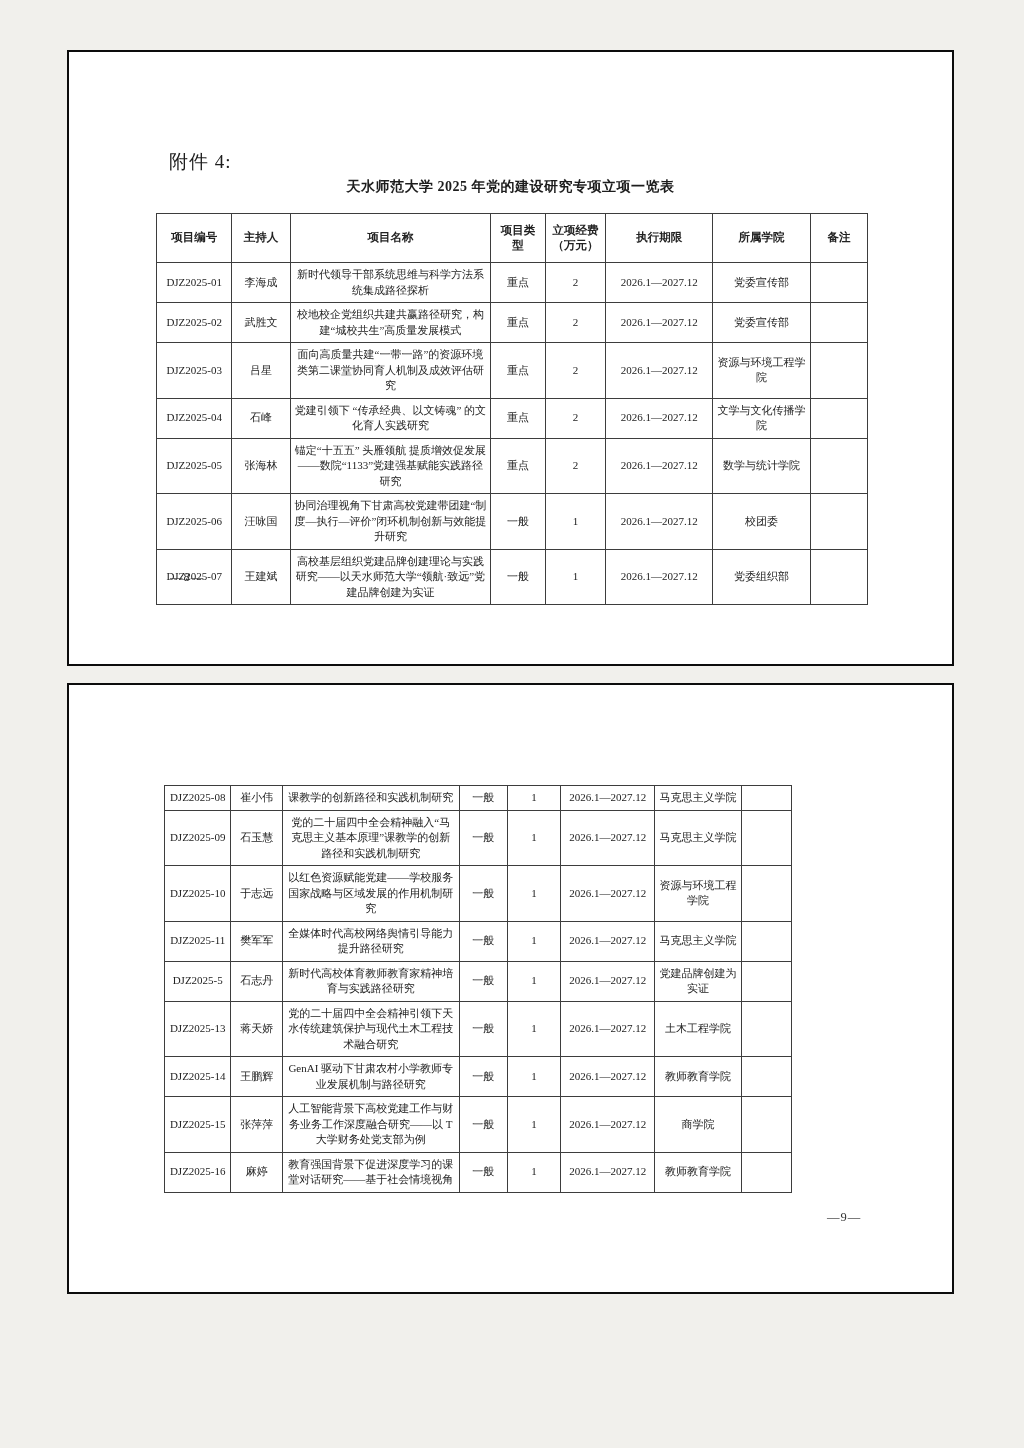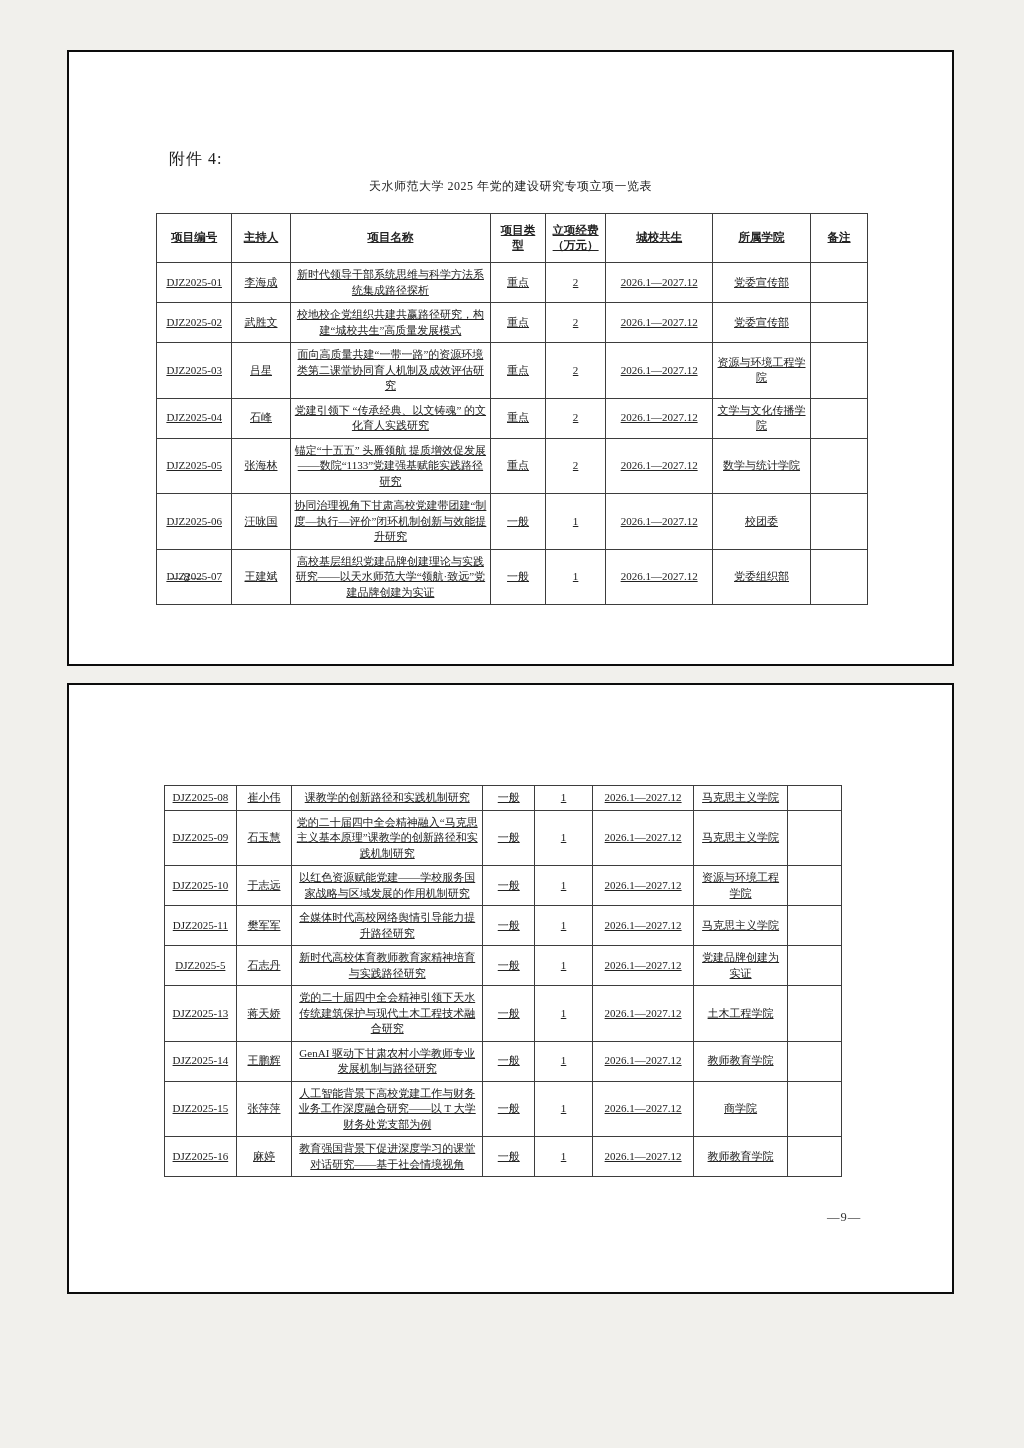--- a/index.html
+++ b/index.html
@@ -23,45 +23,44 @@
     border: 2px solid #0c0c0c;
     box-sizing: border-box;
   }
   .page-1 { top: 50px;  height: 616px; }
   .page-2 { top: 683px; height: 611px; }
 
   .attachment-label {
     position: absolute;
     left: 100px;
     top: 97px;
-    font-size: 16px;
+    font-size: 19px;
     letter-spacing: 1px;
   }
   .doc-title {
     position: absolute;
     left: 0;
     top: 126px;
     width: 100%;
     text-align: center;
-    font-size: 12px;
-    font-weight: normal;
+    font-size: 14px;
+    font-weight: bold;
     letter-spacing: 0.5px;
   }
 
   table.proj-table {
     border-collapse: collapse;
     table-layout: fixed;
     position: absolute;
     font-size: 11px;
     line-height: 15.5px;
     color: #222;
-    text-decoration: underline;
   }
   .page-1 table.proj-table { left: 87px; top: 161px; width: 712px; }
-  .page-2 table.proj-table { left: 95px; top: 100px; width: 678px; }
+  .page-2 table.proj-table { left: 95px; top: 100px; width: 628px; }
 
   table.proj-table th,
   table.proj-table td {
     border: 1px solid #3d3d3d;
     padding: 4px 3px;
     text-align: center;
     vertical-align: middle;
     word-break: break-all;
     overflow: hidden;
   }
@@ -117,21 +116,21 @@
           <col class="c-college">
           <col class="c-note">
       </colgroup>
       <thead>
         <tr>
           <th>项目编号</th>
           <th>主持人</th>
           <th>项目名称</th>
           <th>项目类型</th>
           <th>立项经费（万元）</th>
-          <th>城校共生</th>
+          <th>执行期限</th>
           <th>所属学院</th>
           <th>备注</th>
         </tr>
       </thead>
       <tbody>
           <tr>
             <td class="col-id">DJZ2025-01</td>
             <td class="col-leader">李海成</td>
             <td class="col-name">新时代领导干部系统思维与科学方法系统集成路径探析</td>
             <td class="col-type">重点</td>

